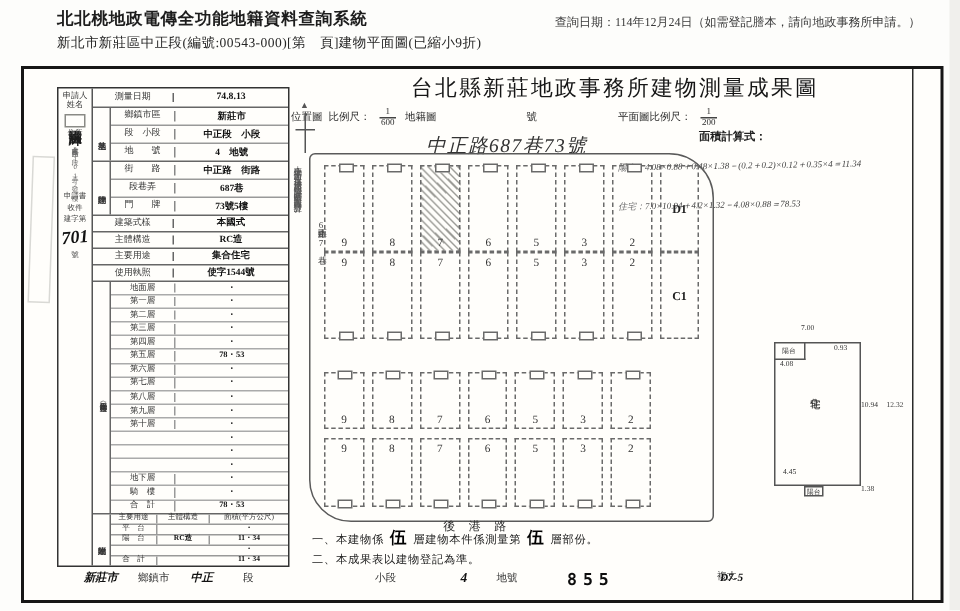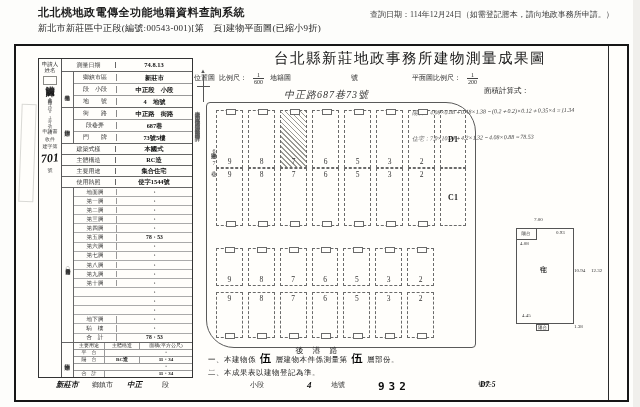--- a/index.html
+++ b/index.html
@@ -12,22 +12,22 @@
   .doc-line{left:38px;top:22px;font-size:9px;color:#262626;letter-spacing:.3px}
   
   #form{left:14px;top:44px;width:611px;height:354px;border:2px solid #161616;background:#fffefb}
   .right-rule{left:592px;top:0;bottom:0;width:0;border-left:1.5px solid #2a2a2a}
   .stamp-faint{left:4px;top:58px;width:13px;height:96px;border:1px solid #c9c9c4;transform:rotate(2deg);opacity:.7}
   .form-title{left:150px;top:3px;width:380px;text-align:right;font-size:14.5px;font-weight:normal;letter-spacing:1.5px;color:#161616}
   
   .scale-row{left:178px;top:25px;width:414px;height:14px;font-size:7px;display:flex;align-items:center;gap:4px;color:#2a2a2a}
   .frac{display:inline-flex;flex-direction:column;align-items:center;line-height:1;font-size:6px;margin:0 2px}
   .frac .num{border-bottom:1px solid #444;padding:0 4px}.sp2{width:52px}.sp3{width:46px}
-  .addr-note{left:268px;top:42px;font-size:10px;letter-spacing:1px;color:#333;font-style:italic}
-  .area-label{left:468px;top:40px;font-size:7.5px;font-weight:normal;color:#222}
+  .addr-note{left:268px;top:42px;font-size:13px;letter-spacing:1px;color:#333;font-style:italic}
+  .area-label{left:450px;top:40px;font-size:7.5px;font-weight:bold;color:#222}
   .formula{font-size:6px;color:#3d3d3d;font-style:italic;transform:rotate(-1deg);width:200px;line-height:1.25}
   .formula1{left:396px;top:62px}
   .formula2{left:396px;top:88px}
   
   .ltable{left:22px;top:12px;width:153px;height:318px;border:1.3px solid #333;display:flex;font-size:6px;line-height:1.15;background:#fffefb}
   .col-a{width:22px;border-right:1px solid #555;display:flex;flex-direction:column;align-items:center;padding-top:2px;gap:2px;overflow:hidden}
   .ca-hdr{font-size:5.5px;text-align:center;color:#333}
   .vert{writing-mode:vertical-rl;text-orientation:upright}
   .ca-name{font-size:9px;font-weight:bold;border:1px solid #8a8a85;padding:2px 1px;letter-spacing:1px;color:#1c1c1c}
   .ca-small{font-size:5px;color:#444}
@@ -108,21 +108,21 @@
   .bv3{left:291px;font-size:9px}.bl4{left:315px}
   .bstamp{left:362px;font-size:11px;font-weight:bold;letter-spacing:4px;font-family:"DejaVu Sans Mono",monospace;color:#0d0d0d}
   .bl5{left:462px;font-size:6.5px}.bv5{left:464px}
   .page-edge{left:633px;top:0;bottom:0;width:7px;background:#f0efec}
 </style>
 </head>
 <body>
 
 <div class="abs sys-title">北北桃地政電傳全功能地籍資料查詢系統</div>
 <div class="abs query-date">查詢日期：114年12月24日（如需登記謄本，請向地政事務所申請。）</div>
-<div class="abs doc-line">新北市新莊區中正段(編號:00543-001)[第　頁]建物平面圖(已縮小9折)</div>
+<div class="abs doc-line">新北市新莊區中正段(編號:00543-000)[第　頁]建物平面圖(已縮小9折)</div>
 <div class="abs page-edge"></div>
 
 <div class="abs" id="form">
   <div class="abs right-rule"></div>
   <div class="abs stamp-faint"></div>
   <div class="abs form-title">台北縣新莊地政事務所建物測量成果圖</div>
 
   <div class="abs scale-row">
     <span>位置圖</span>
     <span>比例尺：</span>
@@ -446,17 +446,17 @@
   </div>
 
   <div class="abs brow">
     <span class="bv1 hand">新莊市</span>
     <span class="bl1">鄉鎮市</span>
     <span class="bv2 hand">中正</span>
     <span class="bl2">段</span>
     <span class="bl3">小段</span>
     <span class="bv3 hand">4</span>
     <span class="bl4">地號</span>
-    <span class="bstamp">932</span>
+    <span class="bstamp">855</span>
     <span class="bl5">複丈</span>
     <span class="bv5 hand">D7-5</span>
   </div>
 </div>
 
 </body></html>

